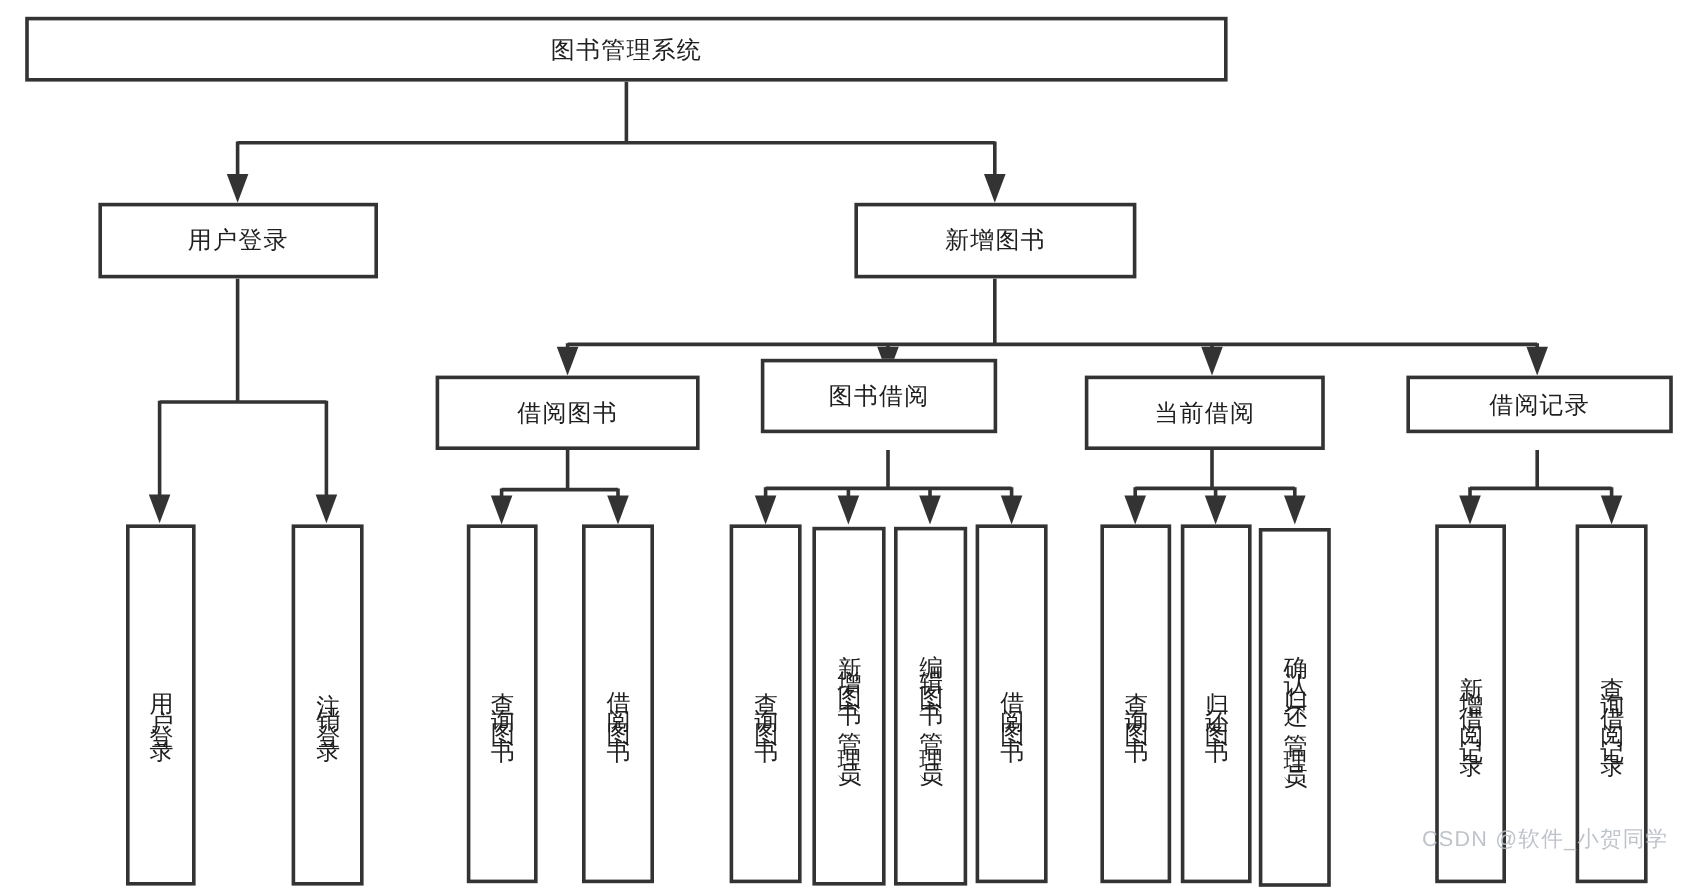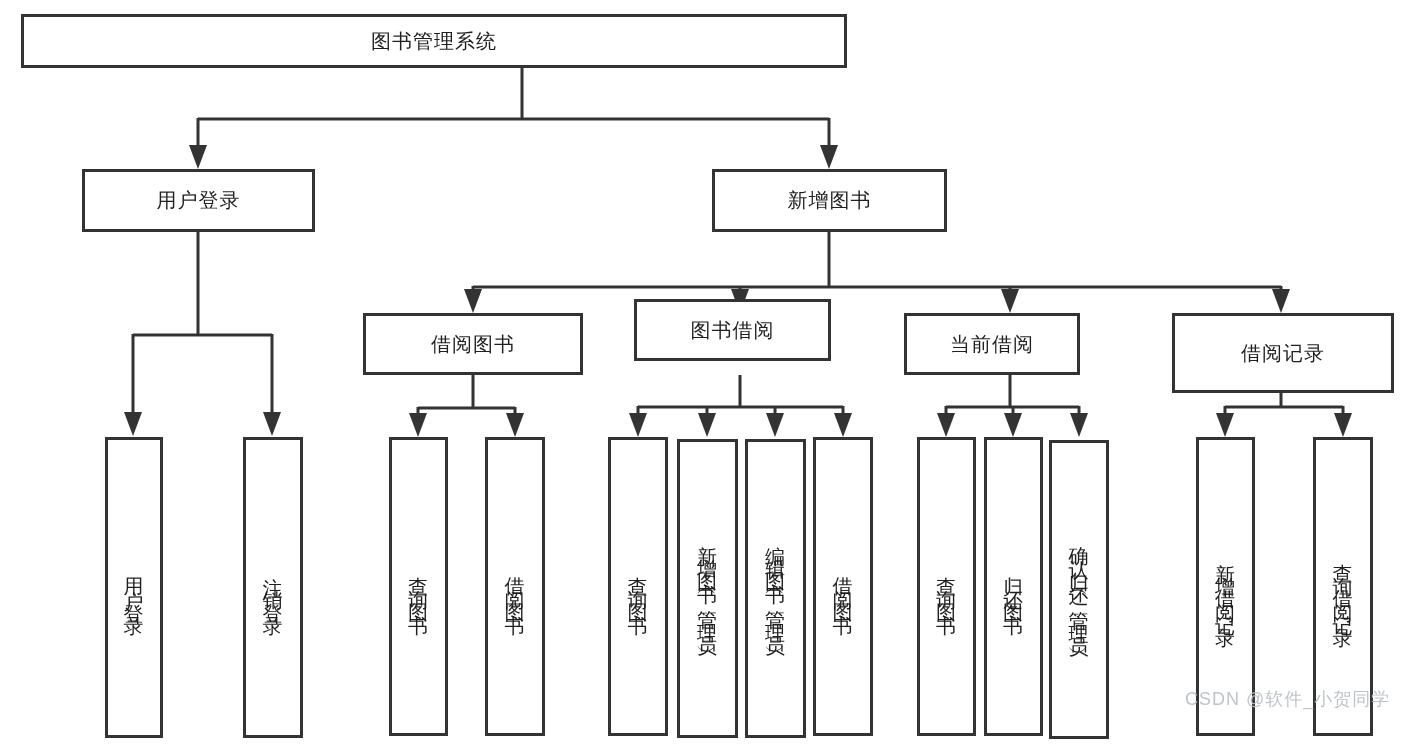--- a/index.html
+++ b/index.html
@@ -71,41 +71,41 @@
       <polygon points="1004,413 1022,413 1013,437"></polygon>
       <polygon points="1070,413 1088,413 1079,437"></polygon>
     </g>
     <g>
       <path d="M1281,375 V407 M1225,407 H1343 M1225,406 V419 M1343,406 V419"></path>
       <polygon points="1216,413 1234,413 1225,437"></polygon>
       <polygon points="1334,413 1352,413 1343,437"></polygon>
     </g>
   </svg>
 
-  <div class="box h" style="left:21px;top:14px;width:826px;height:54px">
+  <div class="box h" style="left:21px;top:14px;width:1002px;height:54px">
     <span>图书管理系统</span>
   </div>
 
   <div class="box h" style="left:82px;top:169px;width:233px;height:63px">
     <span>用户登录</span>
   </div>
   <div class="box h" style="left:712px;top:169px;width:235px;height:63px">
     <span>新增图书</span>
   </div>
 
   <div class="box h" style="left:363px;top:313px;width:220px;height:62px">
     <span>借阅图书</span>
   </div>
   <div class="box h" style="left:634px;top:299px;width:197px;height:62px">
     <span>图书借阅</span>
   </div>
-  <div class="box h" style="left:904px;top:313px;width:176px;height:62px">
+  <div class="box h" style="left:904px;top:313px;width:200px;height:62px">
     <span>当前借阅</span>
   </div>
-  <div class="box h" style="left:1172px;top:313px;width:222px;height:80px">
+  <div class="box h" style="left:1172px;top:313px;width:222px;height:48px">
     <span>借阅记录</span>
   </div>
 
   <div class="box v" style="left:105px;top:437px;width:58px;height:301px">
     <span>用户登录</span>
   </div>
   <div class="box v" style="left:243px;top:437px;width:60px;height:301px">
     <span>注销登录</span>
   </div>
 

